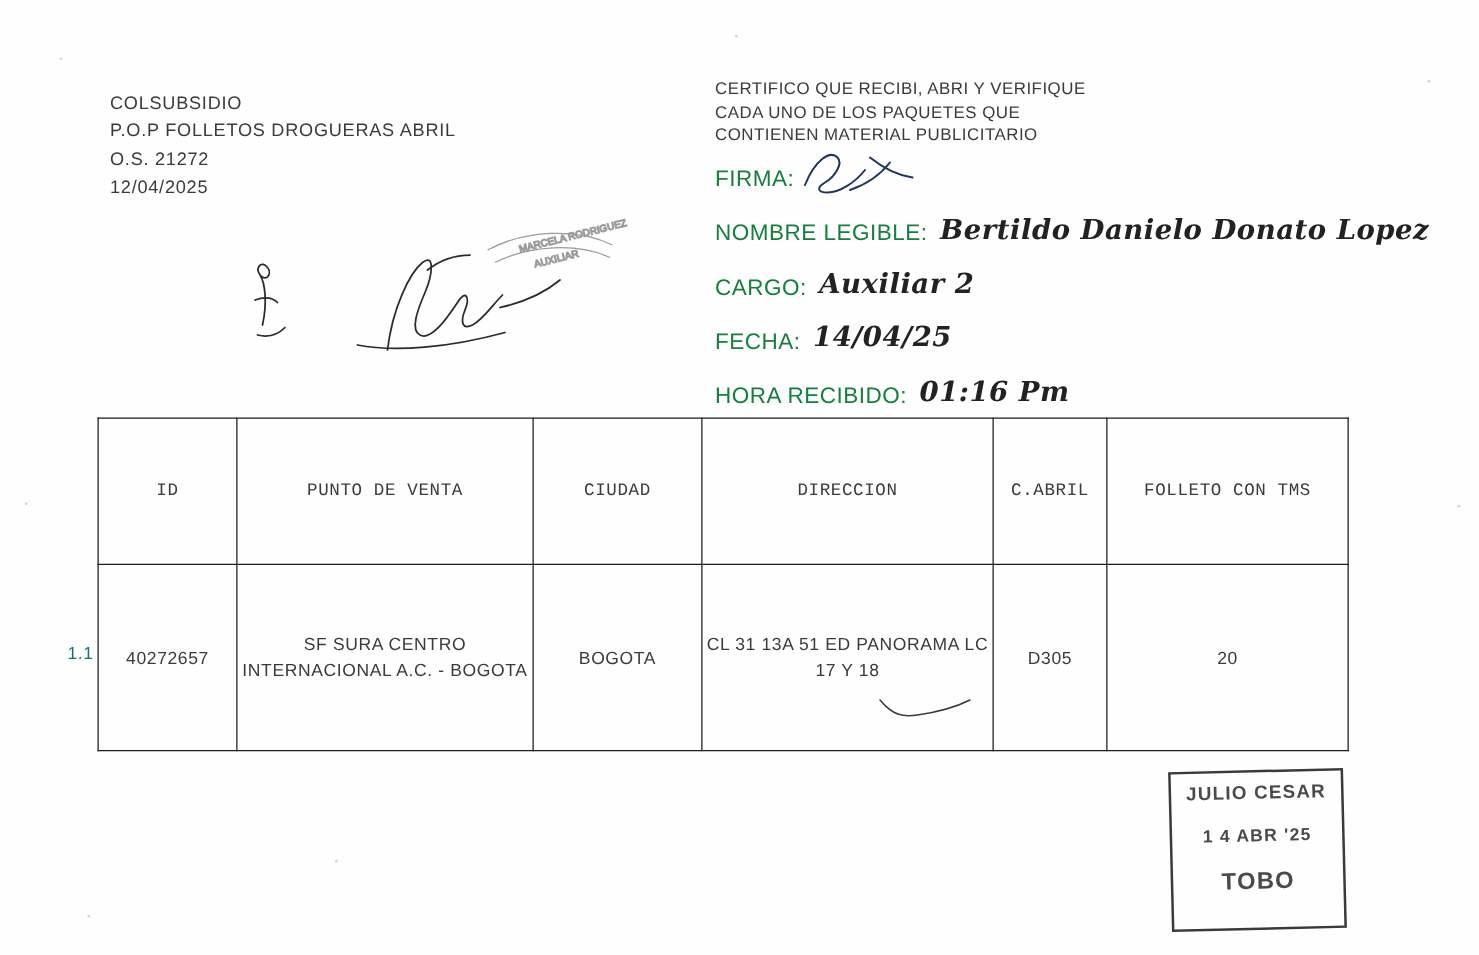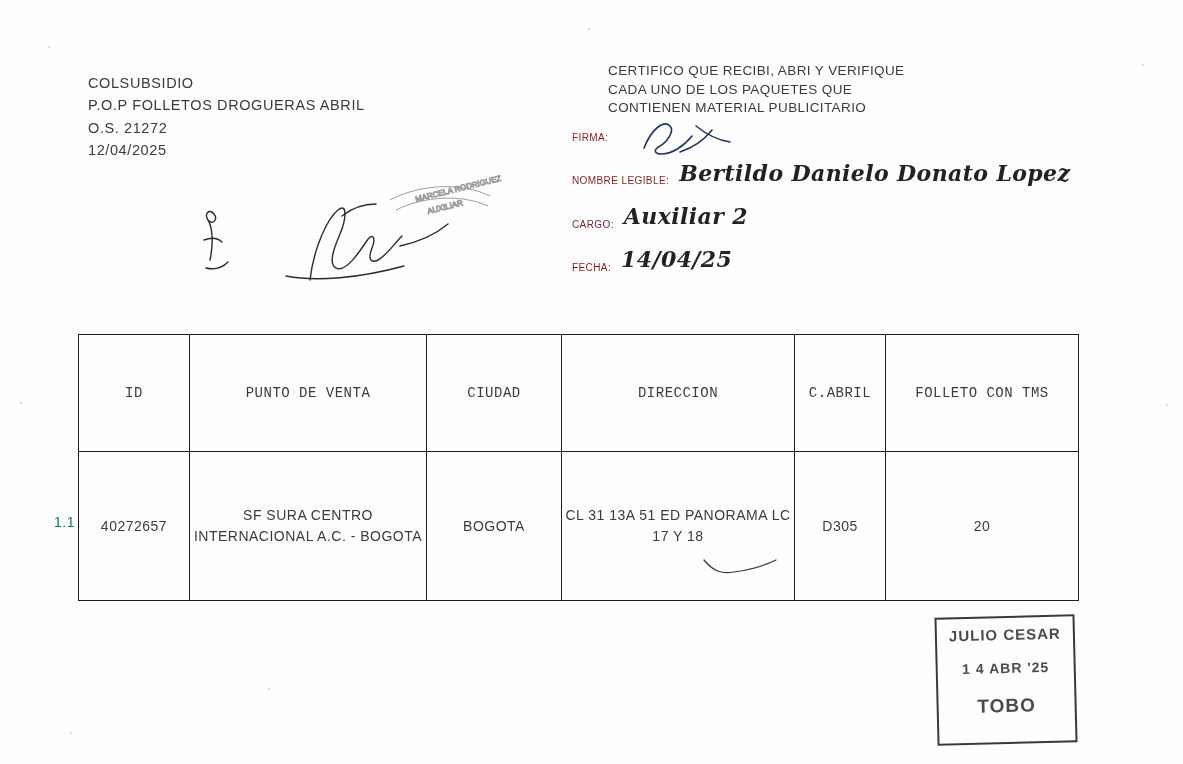--- a/index.html
+++ b/index.html
@@ -46,31 +46,31 @@
   
   .hdr-right {
     position: absolute;
     left: 572px;
     top: 62px;
     font-size: 13.5px;
     letter-spacing: 0.4px;
     color: #3a3a3a;
     line-height: 1.38;
   }
-  .hdr-right .cert div { white-space: nowrap; margin-left: 36px; }
+  .hdr-right .cert div { white-space: nowrap; }
   .field {
     display: flex;
     align-items: flex-end;
     margin-top: 13px;
     white-space: nowrap;
   }
   .field .lbl {
-    font-size: 10px;
+    font-size: 18px;
     letter-spacing: 0.4px;
-    color: #7f1d1d;
+    color: #15803d;
   }
   .hand {
     font-family: "DejaVu Serif", serif;
     font-style: italic;
     color: #222;
     margin-left: 10px;
     white-space: nowrap;
     font-weight: bold;
   }
   .hand.lg { font-size: 22px; }
@@ -195,20 +195,24 @@
   <div class="field">
     <span class="lbl">CARGO:</span>
     <span class="hand lg">Auxiliar 2</span>
   </div>
 
   <div class="field">
     <span class="lbl">FECHA:</span>
     <span class="hand lg">14/04/25</span>
   </div>
 
+  <div class="field">
+    <span class="lbl">HORA RECIBIDO:</span>
+    <span class="hand lg">01:16 Pm</span>
+  </div>
 </div>
 
 <svg class="sig-svg" style="left:636px;top:116px;" width="120" height="42" viewBox="0 0 120 42">
   <g fill="none" stroke="#20355e" stroke-width="1.6" stroke-linecap="round">
     <path d="M8 32 c8 -20 20 -28 26 -22 c5 5 -3 16 -10 20 c-7 4 -6 8 2 8 c10 0 22 -8 30 -18"></path>
     <path d="M44 36 c12 -4 24 -12 32 -22"></path>
     <path d="M60 10 c10 8 20 14 34 16"></path>
   </g>
 </svg>
 

